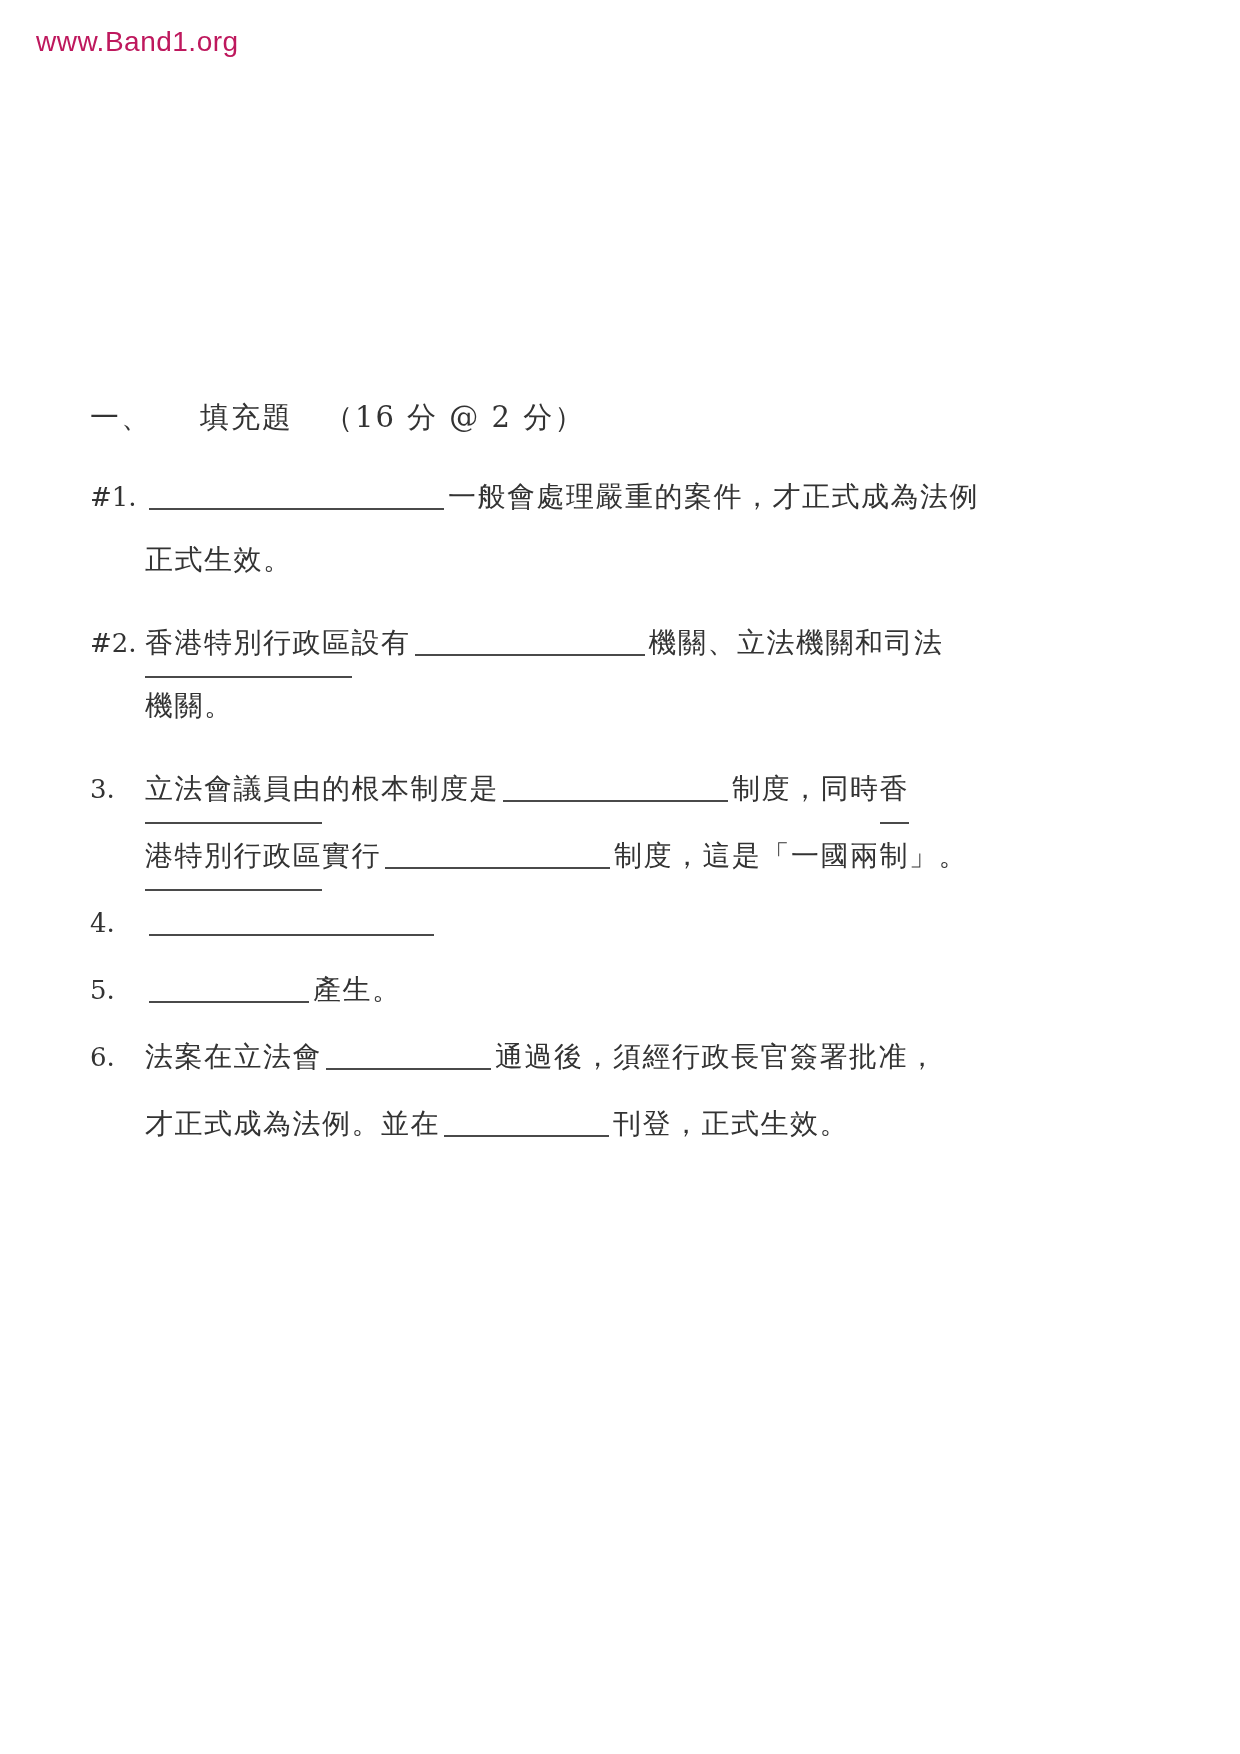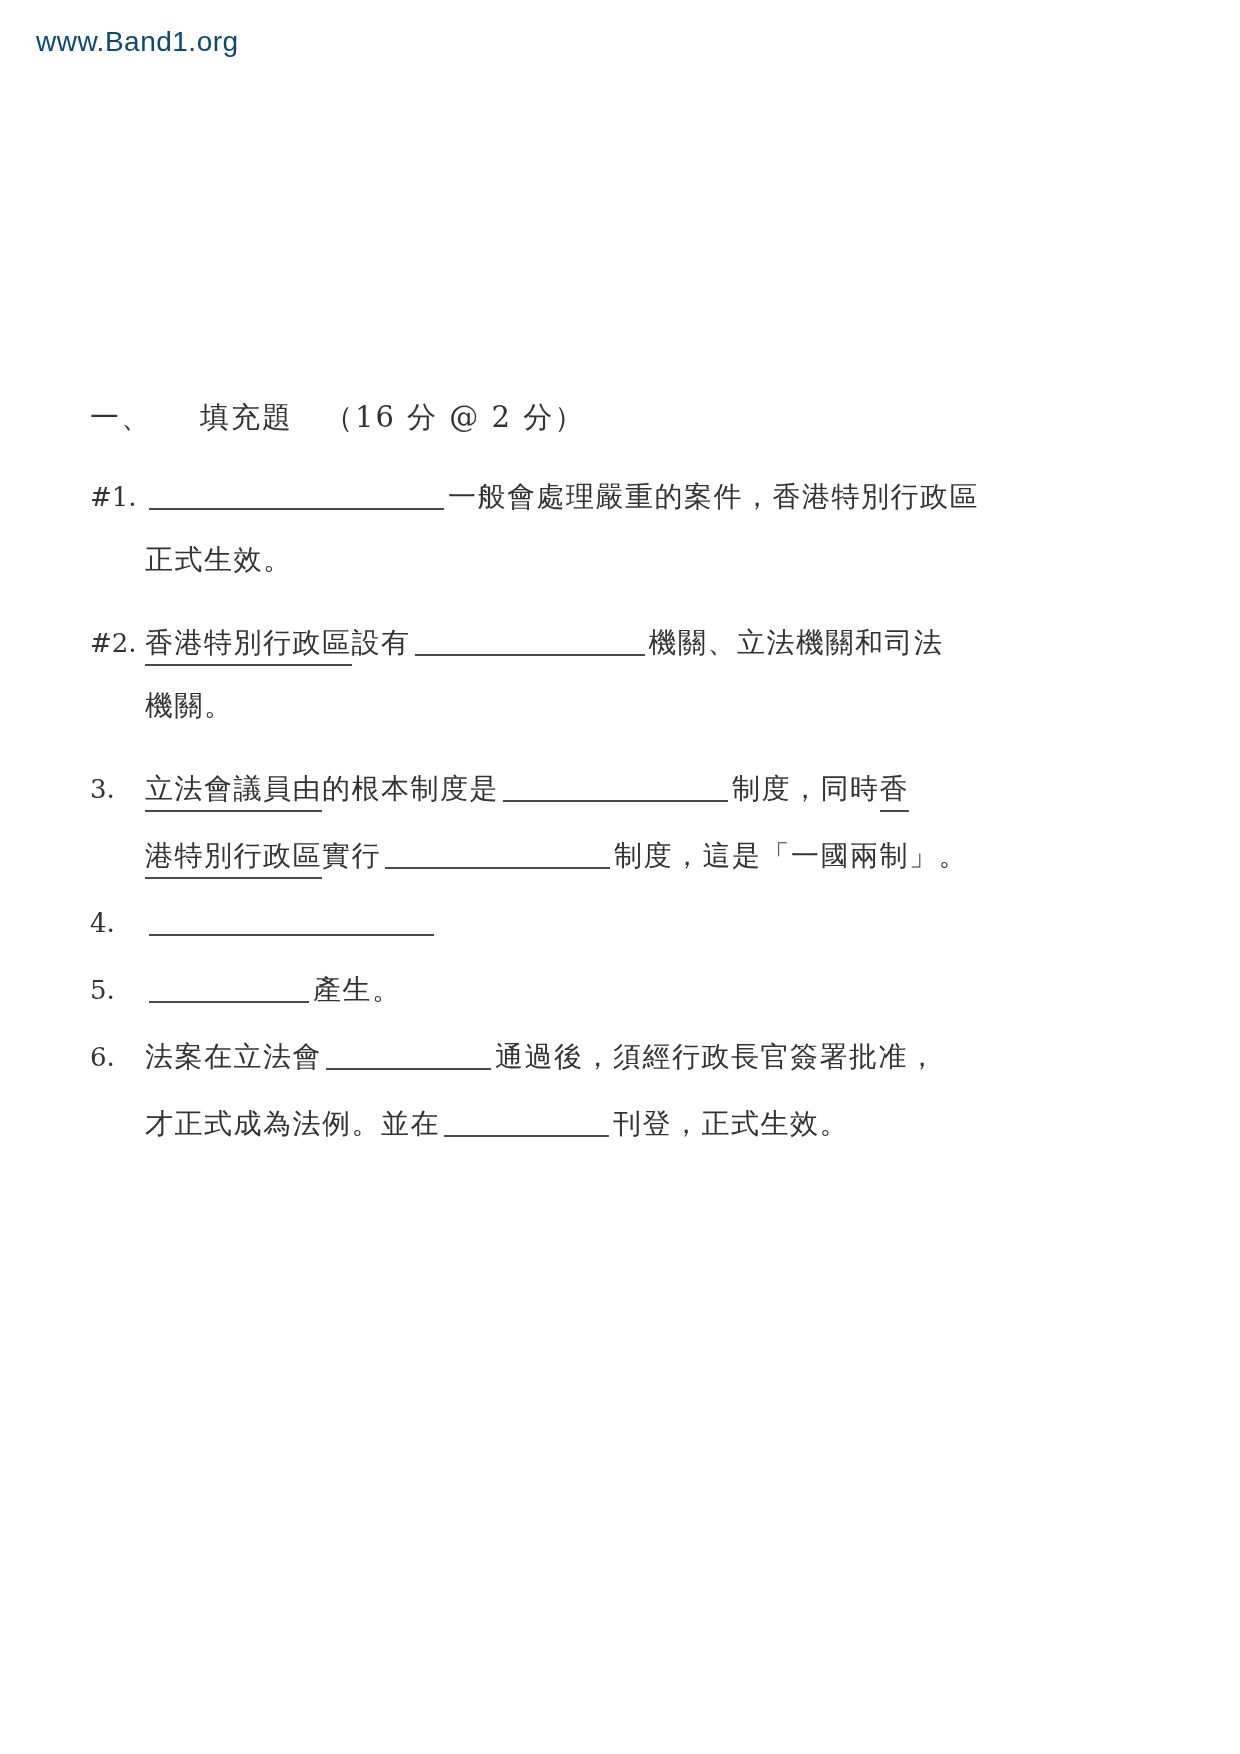--- a/index.html
+++ b/index.html
@@ -15,21 +15,21 @@
     overflow: hidden;
     font-family: "DejaVu Serif", "Liberation Serif", serif;
     color: #2e2e2e;
   }
   .watermark {
     position: absolute;
     top: 26px;
     left: 36px;
     font-family: "Liberation Sans", "DejaVu Sans", sans-serif;
     font-size: 28px;
-    color: #0c4a6e;
+    color: #be185d;
     letter-spacing: 0.5px;
   }
   .content {
     position: absolute;
     top: 398px;
     left: 90px;
     width: 1000px;
   }
   .section-title {
     display: flex;
@@ -67,41 +67,41 @@
     margin: 0 4px;
   }
   .w295 { width: 295px; }
   .w230 { width: 230px; }
   .w225 { width: 225px; }
   .w285 { width: 285px; }
   .w160 { width: 160px; }
   .w165 { width: 165px; }
   .u {
     border-bottom: 2px solid #4a4a4a;
-    padding-bottom: 2px;
+    padding-bottom: 14px;
   }
 </style>
 </head>
 <body>
 
 <div class="page">
 
   <div class="watermark">www.Band1.org</div>
 
   <div class="content">
 
     <div class="section-title">
       <span class="num">一、</span>
       <span>填充題　（16 分 @ 2 分）</span>
     </div>
 
     <div class="line">
       <span class="qnum">#1.</span>
       <span class="blank w295"></span>
-      <span>一般會處理嚴重的案件，香港特別行政區</span>
+      <span>一般會處理嚴重的案件，才正式成為法例</span>
     </div>
     <div class="line">
       <span class="qnum"></span>
       <span>正式生效。</span>
     </div>
 
     <div class="line gap-before">
       <span class="qnum">#2.</span>
       <span class="u">香港特別行政區</span>
       <span>設有</span>

